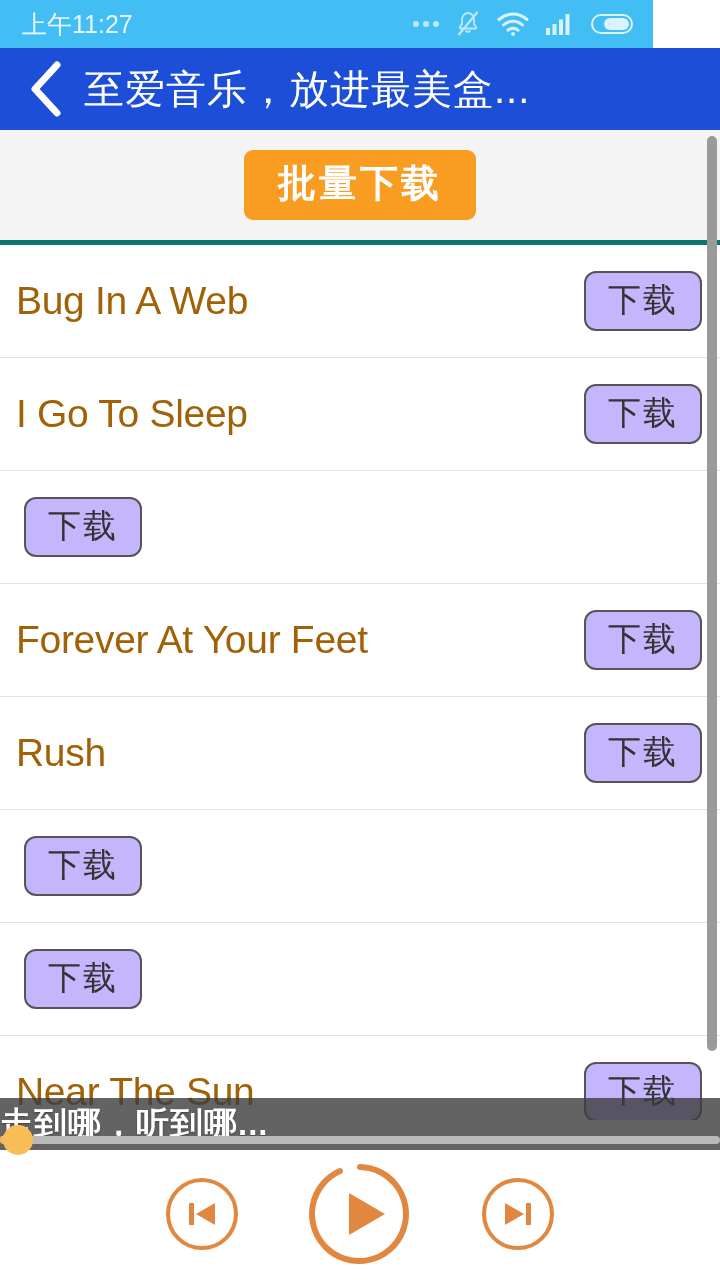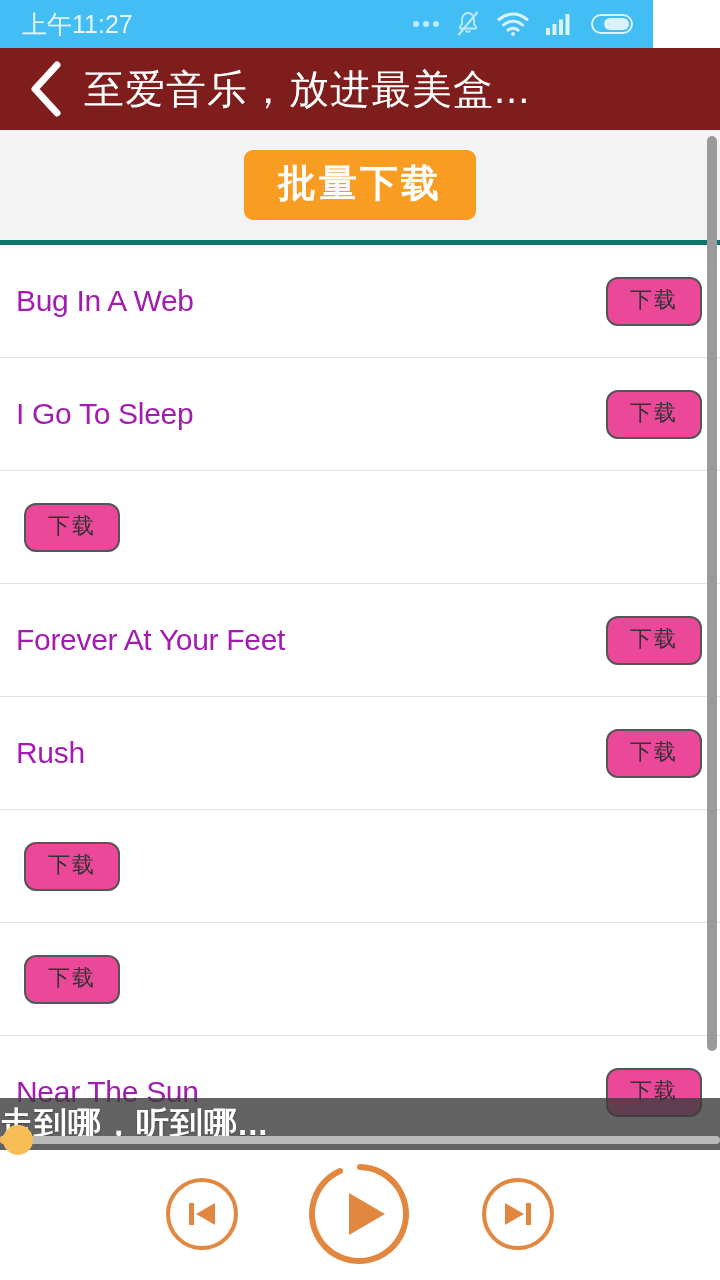--- a/index.html
+++ b/index.html
@@ -22,21 +22,21 @@
   .status-icons {
     margin-left:auto; display:flex; align-items:center; gap:16px;
   }
   .dots-icon { display:flex; gap:4px; align-items:center; }
   .dots-icon i { width:6px; height:6px; border-radius:50%; background:#bfe8fb; display:block; }
   .svgic { display:block; }
 
   
   .header {
     position:absolute; top:48px; left:0; width:720px; height:82px;
-    background:#7f1d1d; display:flex; align-items:center; padding-left:18px;
+    background:#1d4ed8; display:flex; align-items:center; padding-left:18px;
   }
   .back-btn {
     width:58px; height:72px; display:flex; align-items:center; justify-content:center;
     flex:0 0 auto;
   }
   .header-title {
     color:#ffffff; font-size:40px; font-weight:500; white-space:nowrap;
     overflow:hidden; margin-left:8px; letter-spacing:1px;
   }
 
@@ -56,27 +56,27 @@
   
   .list {
     position:absolute; top:245px; left:0; width:720px; height:875px;
     overflow:hidden; background:#fff;
   }
   .row {
     position:relative; height:113px; display:flex; align-items:center;
     padding:0 18px 0 16px; border-bottom:1px solid #e2e2e2; background:#fff;
   }
   .row-title {
-    font-size:30px; color:#a21caf; white-space:nowrap; overflow:hidden;
+    font-size:39px; color:#a16207; white-space:nowrap; overflow:hidden;
     flex:1 1 auto; font-weight:400; letter-spacing:-0.3px;
   }
   .dl-btn {
     flex:0 0 auto; margin-left:8px;
-    border:2px solid #555555; border-radius:12px; background:#ec4899;
-    color:#333333; font-size:22px; padding:10px 22px 13px; line-height:1;
+    border:2px solid #555555; border-radius:12px; background:#c4b5fd;
+    color:#333333; font-size:33px; padding:10px 22px 13px; line-height:1;
     font-family:"Liberation Sans","DejaVu Sans",sans-serif; cursor:pointer;
     letter-spacing:2px;
   }
 
   
   .scrollbar-track {
     position:absolute; top:136px; right:3px; width:10px; height:945px;
     background:transparent; z-index:6;
   }
   .scrollbar-thumb {

